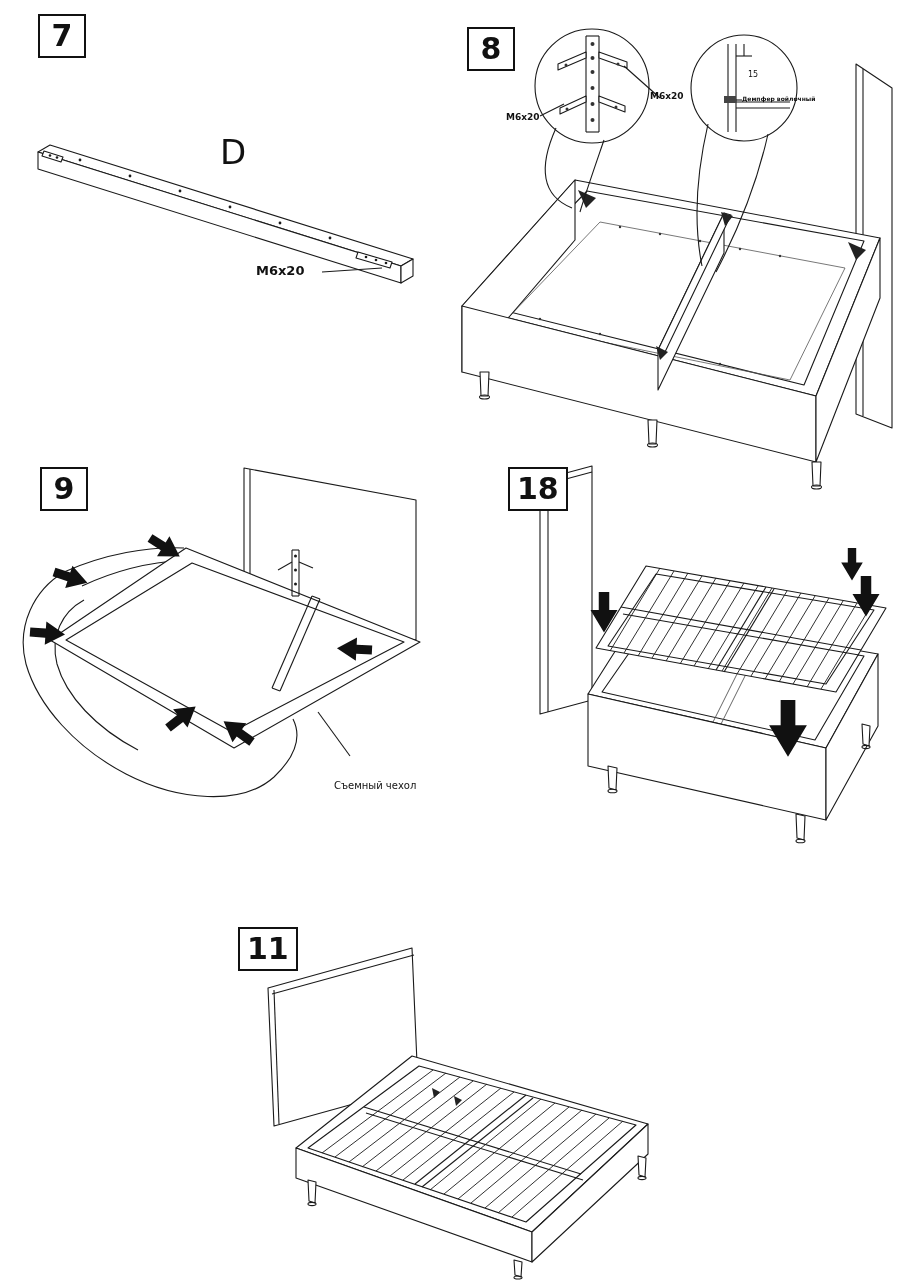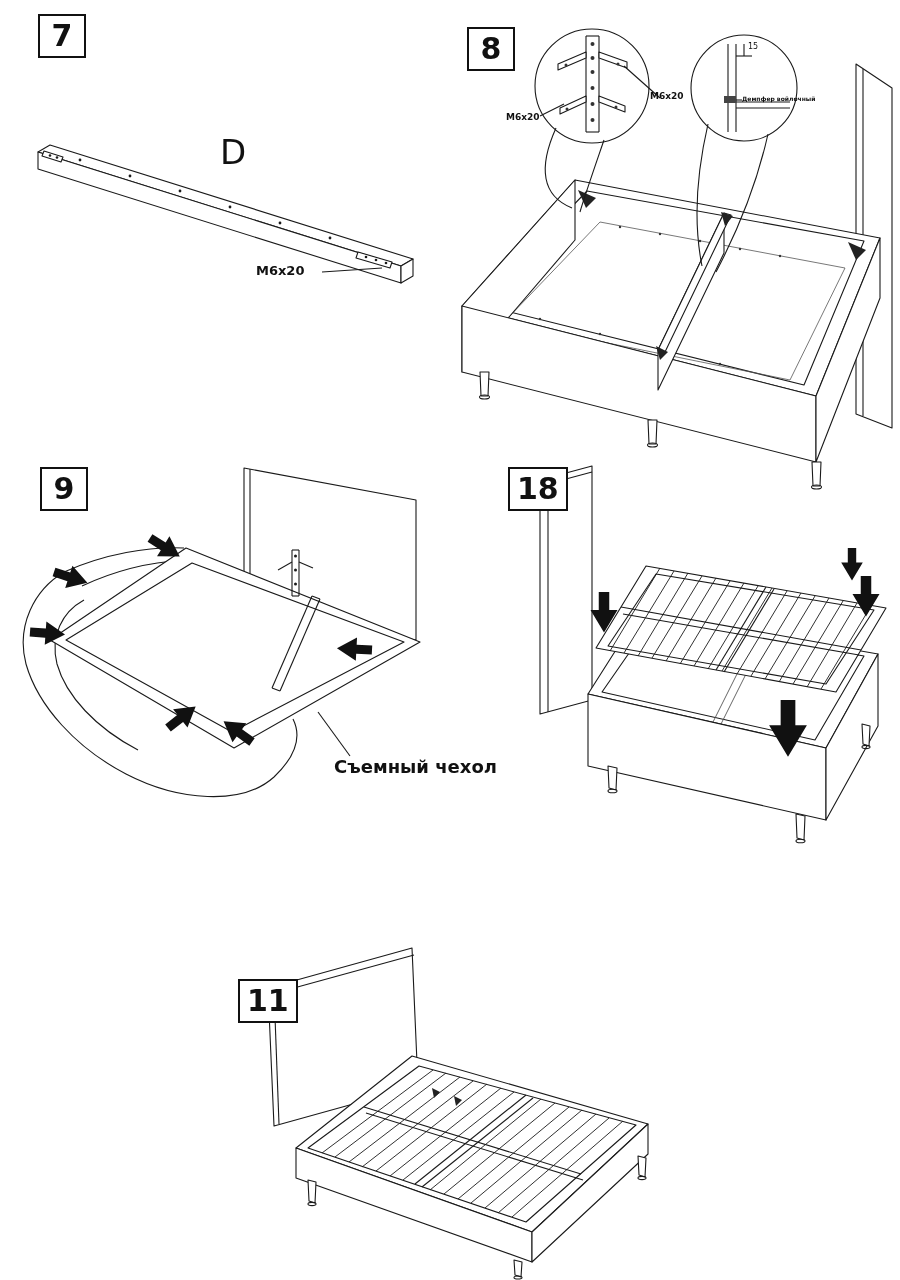--- a/index.html
+++ b/index.html
@@ -7,22 +7,22 @@
         font-family:"DejaVu Sans", sans-serif;color:#111;}
   .art{position:absolute;left:0;top:0;z-index:1;}
   .badge{position:absolute;z-index:3;min-width:30px;height:40px;padding:0 7px;
          border:2.5px solid #111;background:#fff;display:flex;align-items:center;
          justify-content:center;font-size:30px;font-weight:600;line-height:1;}
   .lbl{position:absolute;z-index:2;white-space:nowrap;}
   .lbl-part{font-size:34px;font-weight:500;}
   .lbl-screw{font-size:13px;font-weight:700;}
   .lbl-tiny{font-size:9px;font-weight:700;}
   .lbl-micro{font-size:6px;font-weight:700;}
-  .lbl-dim{font-size:8px;font-weight:400;}
-  .lbl-cover{font-size:18px;font-weight:700;}
+  .lbl-dim{font-size:8px;font-weight:400;margin-top:28px;}
+  .lbl-cover{font-size:10px;font-weight:400;margin-top:24px;}
 </style>
 </head>
 <body>
 
 <div class="page">
 
   <svg class="art" width="900" height="1280" viewBox="0 0 900 1280" xmlns="http://www.w3.org/2000/svg">
 
     <g stroke="#1a1a1a" stroke-width="1.1" fill="none" stroke-linejoin="round">
       <polygon fill="#fff" points="38,152 50,145 413,259 401,266"></polygon>
@@ -301,21 +301,21 @@
     </div>
   <div class="badge" style="left:467px;top:27px">
       <span>8</span>
     </div>
   <div class="badge" style="left:40px;top:467px">
       <span>9</span>
     </div>
   <div class="badge" style="left:508px;top:467px">
       <span>18</span>
     </div>
-  <div class="badge" style="left:238px;top:979px">
+  <div class="badge" style="left:238px;top:927px">
       <span>11</span>
     </div>
 
   <div class="lbl lbl-part" style="left:220px;top:132px">D</div>
   <div class="lbl lbl-screw" style="left:256px;top:263px">M6x20</div>
   <div class="lbl lbl-tiny" style="left:506px;top:112px">M6x20</div>
   <div class="lbl lbl-tiny" style="left:650px;top:91px">M6x20</div>
   <div class="lbl lbl-dim" style="left:748px;top:42px">15</div>
   <div class="lbl lbl-micro" style="left:742px;top:95px">Демпфер войлочный</div>
   <div class="lbl lbl-cover" style="left:334px;top:756px">Съемный чехол</div>

